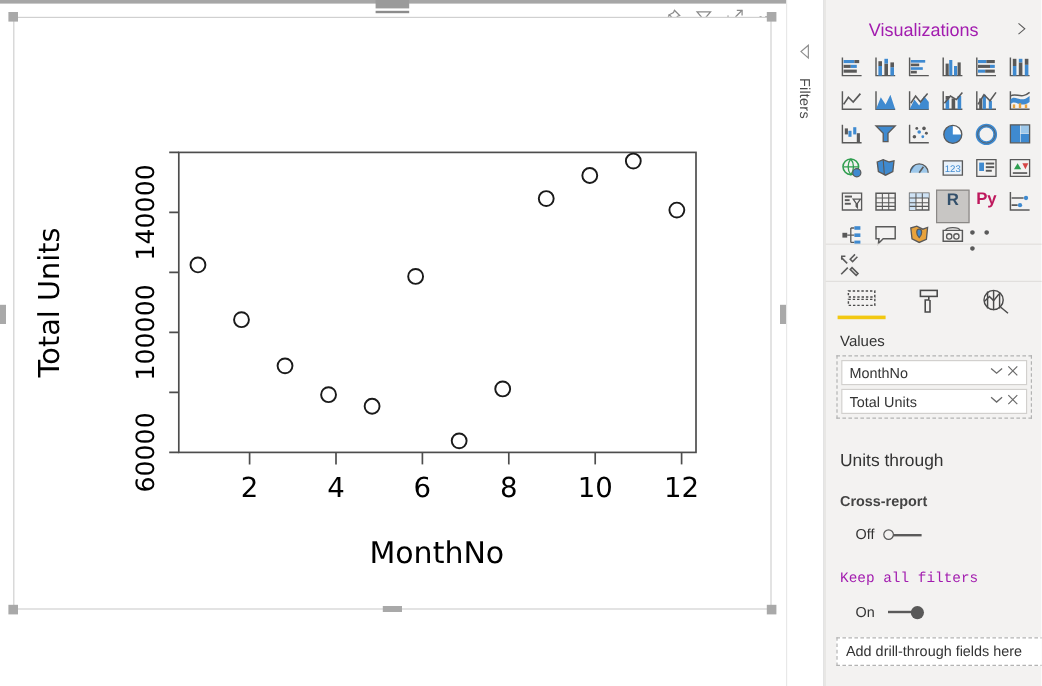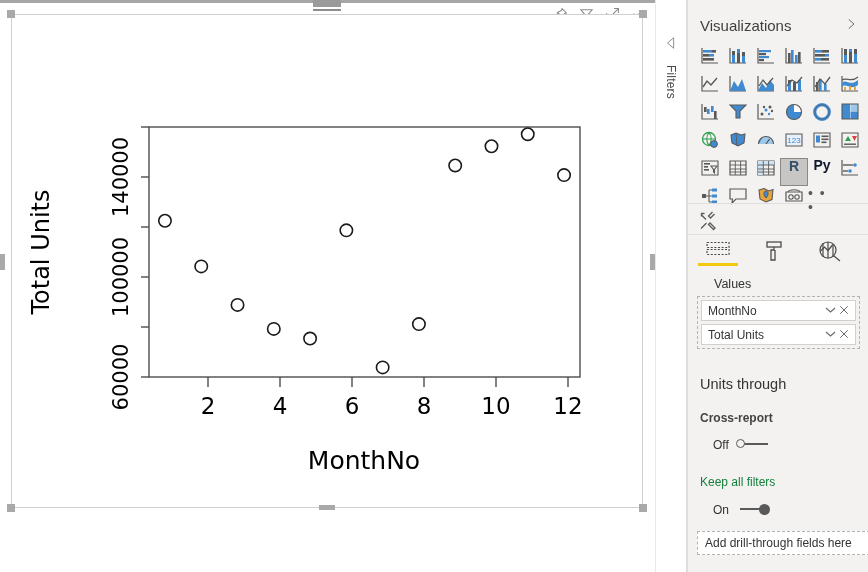--- a/index.html
+++ b/index.html
@@ -147,21 +147,22 @@
     left: 0; top: 12px;
     width: 181px; height: 26px;
     display: flex;
     align-items: center;
     justify-content: space-between;
     padding: 0 12px 0 12px;
     box-sizing: border-box;
   }
   #viz-title {
     font-size: 15px;
-    color: #404040;
+    color: #a21caf;
+    margin-left: 24px;
   }
   #viz-collapse {
     color: #5a5a5a;
     font-size: 13px;
     line-height: 1;
   }
 
   #viz-grid {
     position: absolute;
     left: 8px; top: 46px;
@@ -179,21 +180,21 @@
     box-sizing: border-box;
   }
   .viz-cell.sel {
     background: #c8c6c4;
     border: 1px solid #8a8886;
   }
   .viz-cell svg { display:block; }
   .viz-cell .txticon {
     font-size: 14px;
     font-weight: bold;
-    color: #0f172a;
+    color: #be185d;
     line-height: 1;
   }
   .viz-cell.sel .txticon { color: #33506b; }
   .viz-cell .dots {
     color: #5a5a5a;
     font-size: 14px;
     letter-spacing: 1.5px;
     line-height: 1;
   }
 
@@ -238,21 +239,21 @@
   }
   .well-tab .tabline {
     margin-top: 3px;
     width: 40px; height: 3px;
     background: transparent;
   }
   .well-tab.active .tabline { background: #f2c811; }
 
   #well-heading {
     position: absolute;
-    left: 26px; top: 277px;
+    left: 12px; top: 277px;
     font-size: 12.5px;
     color: #333333;
   }
 
   #well-box {
     position: absolute;
     left: 9px; top: 296px;
     width: 163px;
     border: 1px dashed #b3b3b3;
     padding: 3px;
@@ -296,33 +297,35 @@
     position: absolute;
     left: 12px; top: 411px;
     font-size: 12px;
     color: #444444;
     font-weight: bold;
   }
   #crossreport-toggle {
     position: absolute;
     left: 25px; top: 438px;
     display: flex;
-    align-items: flex-start;
+    align-items: flex-end;
     gap: 7px;
   }
   #keepfilters-label {
     position: absolute;
     left: 12px; top: 475px;
     font-size: 12px;
-    color: #15803d;
+    color: #a21caf;
+    font-family: Liberation Mono, monospace;
   }
   #keepfilters-toggle {
     position: absolute;
     left: 25px; top: 503px;
     display: flex;
+    align-items: center;
     gap: 7px;
   }
   .tog-text { font-size: 12px; color: #333333; }
   .tog {
     position: relative;
     width: 34px; height: 12px;
     display: flex; align-items: center;
   }
   .tog .bar {
     position: absolute;

